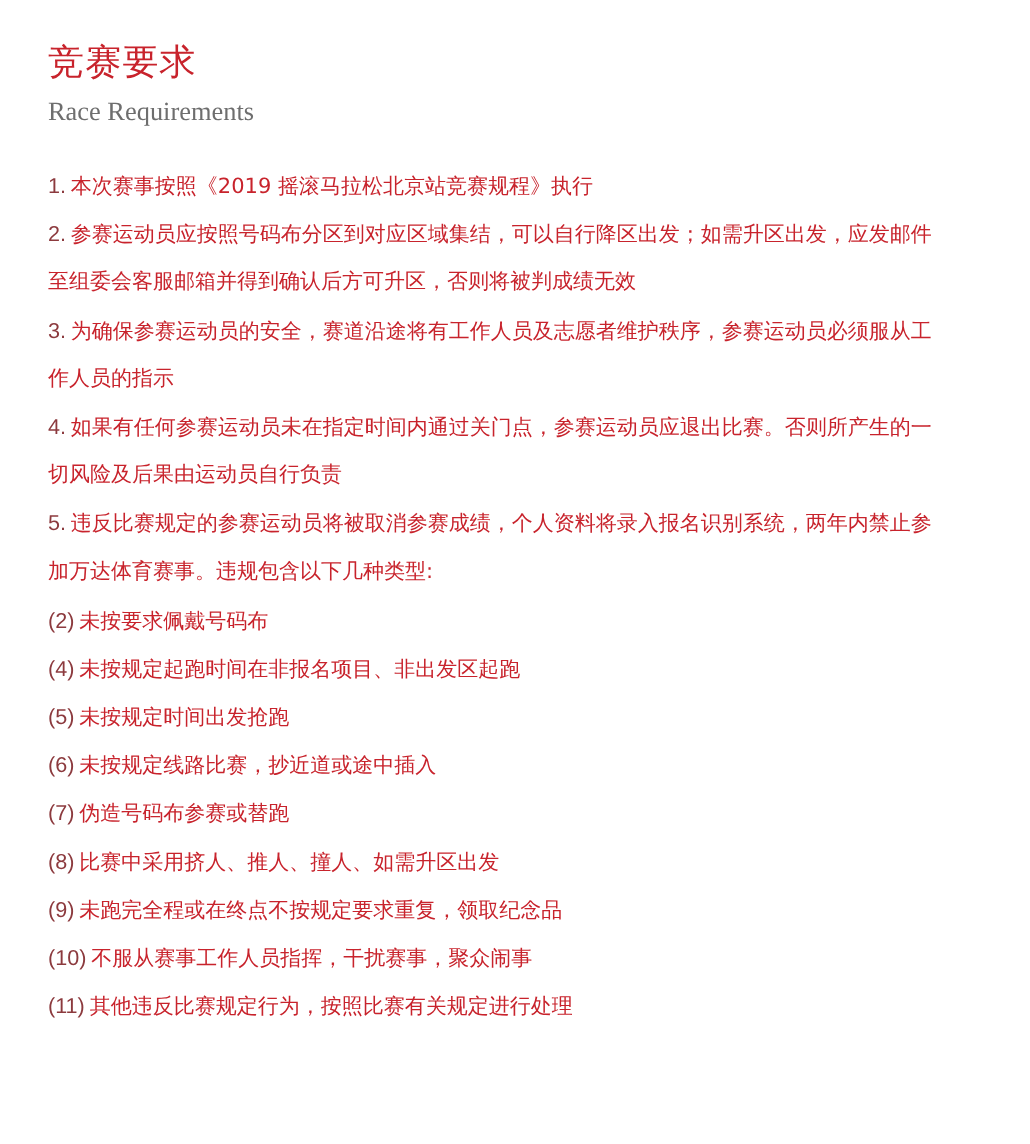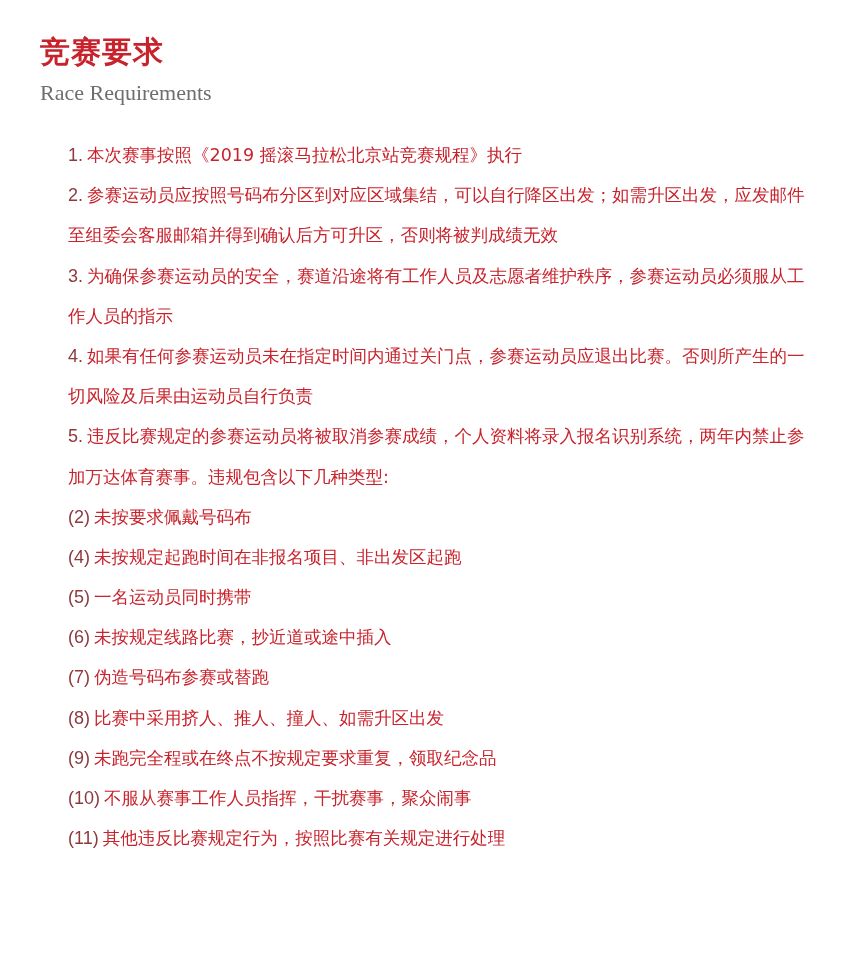--- a/index.html
+++ b/index.html
@@ -1,44 +1,44 @@
 <!DOCTYPE html>
 <html><head>
 <meta charset="utf-8">
 <style>
   html, body { margin: 0; padding: 0; background: #ffffff; }
   body { width: 858px; height: 953px; overflow: hidden; position: relative;
          font-family: "DejaVu Sans", "Liberation Sans", sans-serif; }
-  .title { position: absolute; left: 40px; top: 32px; font-size: 30px; font-weight: bold;
+  .title { position: absolute; left: 40px; top: 32px; font-size: 30px; font-weight: normal;
            color: #c8232c; letter-spacing: 1px; }
   .subtitle { position: absolute; left: 40px; top: 80px; font-size: 22px; color: #6e6e6e;
               font-family: Liberation Serif, serif; }
   .body-text { position: absolute; left: 40px; top: 140px; width: 800px; }
   .line { height: 40.2px; line-height: 30px; font-size: 17.5px; color: #c8232c;
-          white-space: nowrap; font-weight: 500; margin-left: 28px; }
+          white-space: nowrap; font-weight: 500; }
   .num { color: #8c3a3e; font-family: "Liberation Sans", sans-serif; font-size: 18px; margin-right: 4px; }
 </style>
 </head>
 <body>
 
 <div class="title">竞赛要求</div>
 <div class="subtitle">Race Requirements</div>
 
 <div class="body-text">
   <div class="line"><span class="num">1.</span><span>本次赛事按照《2019 摇滚马拉松北京站竞赛规程》执行</span></div>
   <div class="line"><span class="num">2.</span><span>参赛运动员应按照号码布分区到对应区域集结，可以自行降区出发；如需升区出发，应发邮件</span></div>
   <div class="line"><span>至组委会客服邮箱并得到确认后方可升区，否则将被判成绩无效</span></div>
   <div class="line"><span class="num">3.</span><span>为确保参赛运动员的安全，赛道沿途将有工作人员及志愿者维护秩序，参赛运动员必须服从工</span></div>
   <div class="line"><span>作人员的指示</span></div>
   <div class="line"><span class="num">4.</span><span>如果有任何参赛运动员未在指定时间内通过关门点，参赛运动员应退出比赛。否则所产生的一</span></div>
   <div class="line"><span>切风险及后果由运动员自行负责</span></div>
   <div class="line"><span class="num">5.</span><span>违反比赛规定的参赛运动员将被取消参赛成绩，个人资料将录入报名识别系统，两年内禁止参</span></div>
   <div class="line"><span>加万达体育赛事。违规包含以下几种类型:</span></div>
   <div class="line"><span class="num">(2)</span><span>未按要求佩戴号码布</span></div>
   <div class="line"><span class="num">(4)</span><span>未按规定起跑时间在非报名项目、非出发区起跑</span></div>
-  <div class="line"><span class="num">(5)</span><span>一名运动员同时携带</span></div>
+  <div class="line"><span class="num">(5)</span><span>未按规定时间出发抢跑</span></div>
   <div class="line"><span class="num">(6)</span><span>未按规定线路比赛，抄近道或途中插入</span></div>
   <div class="line"><span class="num">(7)</span><span>伪造号码布参赛或替跑</span></div>
   <div class="line"><span class="num">(8)</span><span>比赛中采用挤人、推人、撞人、如需升区出发</span></div>
   <div class="line"><span class="num">(9)</span><span>未跑完全程或在终点不按规定要求重复，领取纪念品</span></div>
   <div class="line"><span class="num">(10)</span><span>不服从赛事工作人员指挥，干扰赛事，聚众闹事</span></div>
   <div class="line"><span class="num">(11)</span><span>其他违反比赛规定行为，按照比赛有关规定进行处理</span></div>
 </div>
 
 </body></html>

